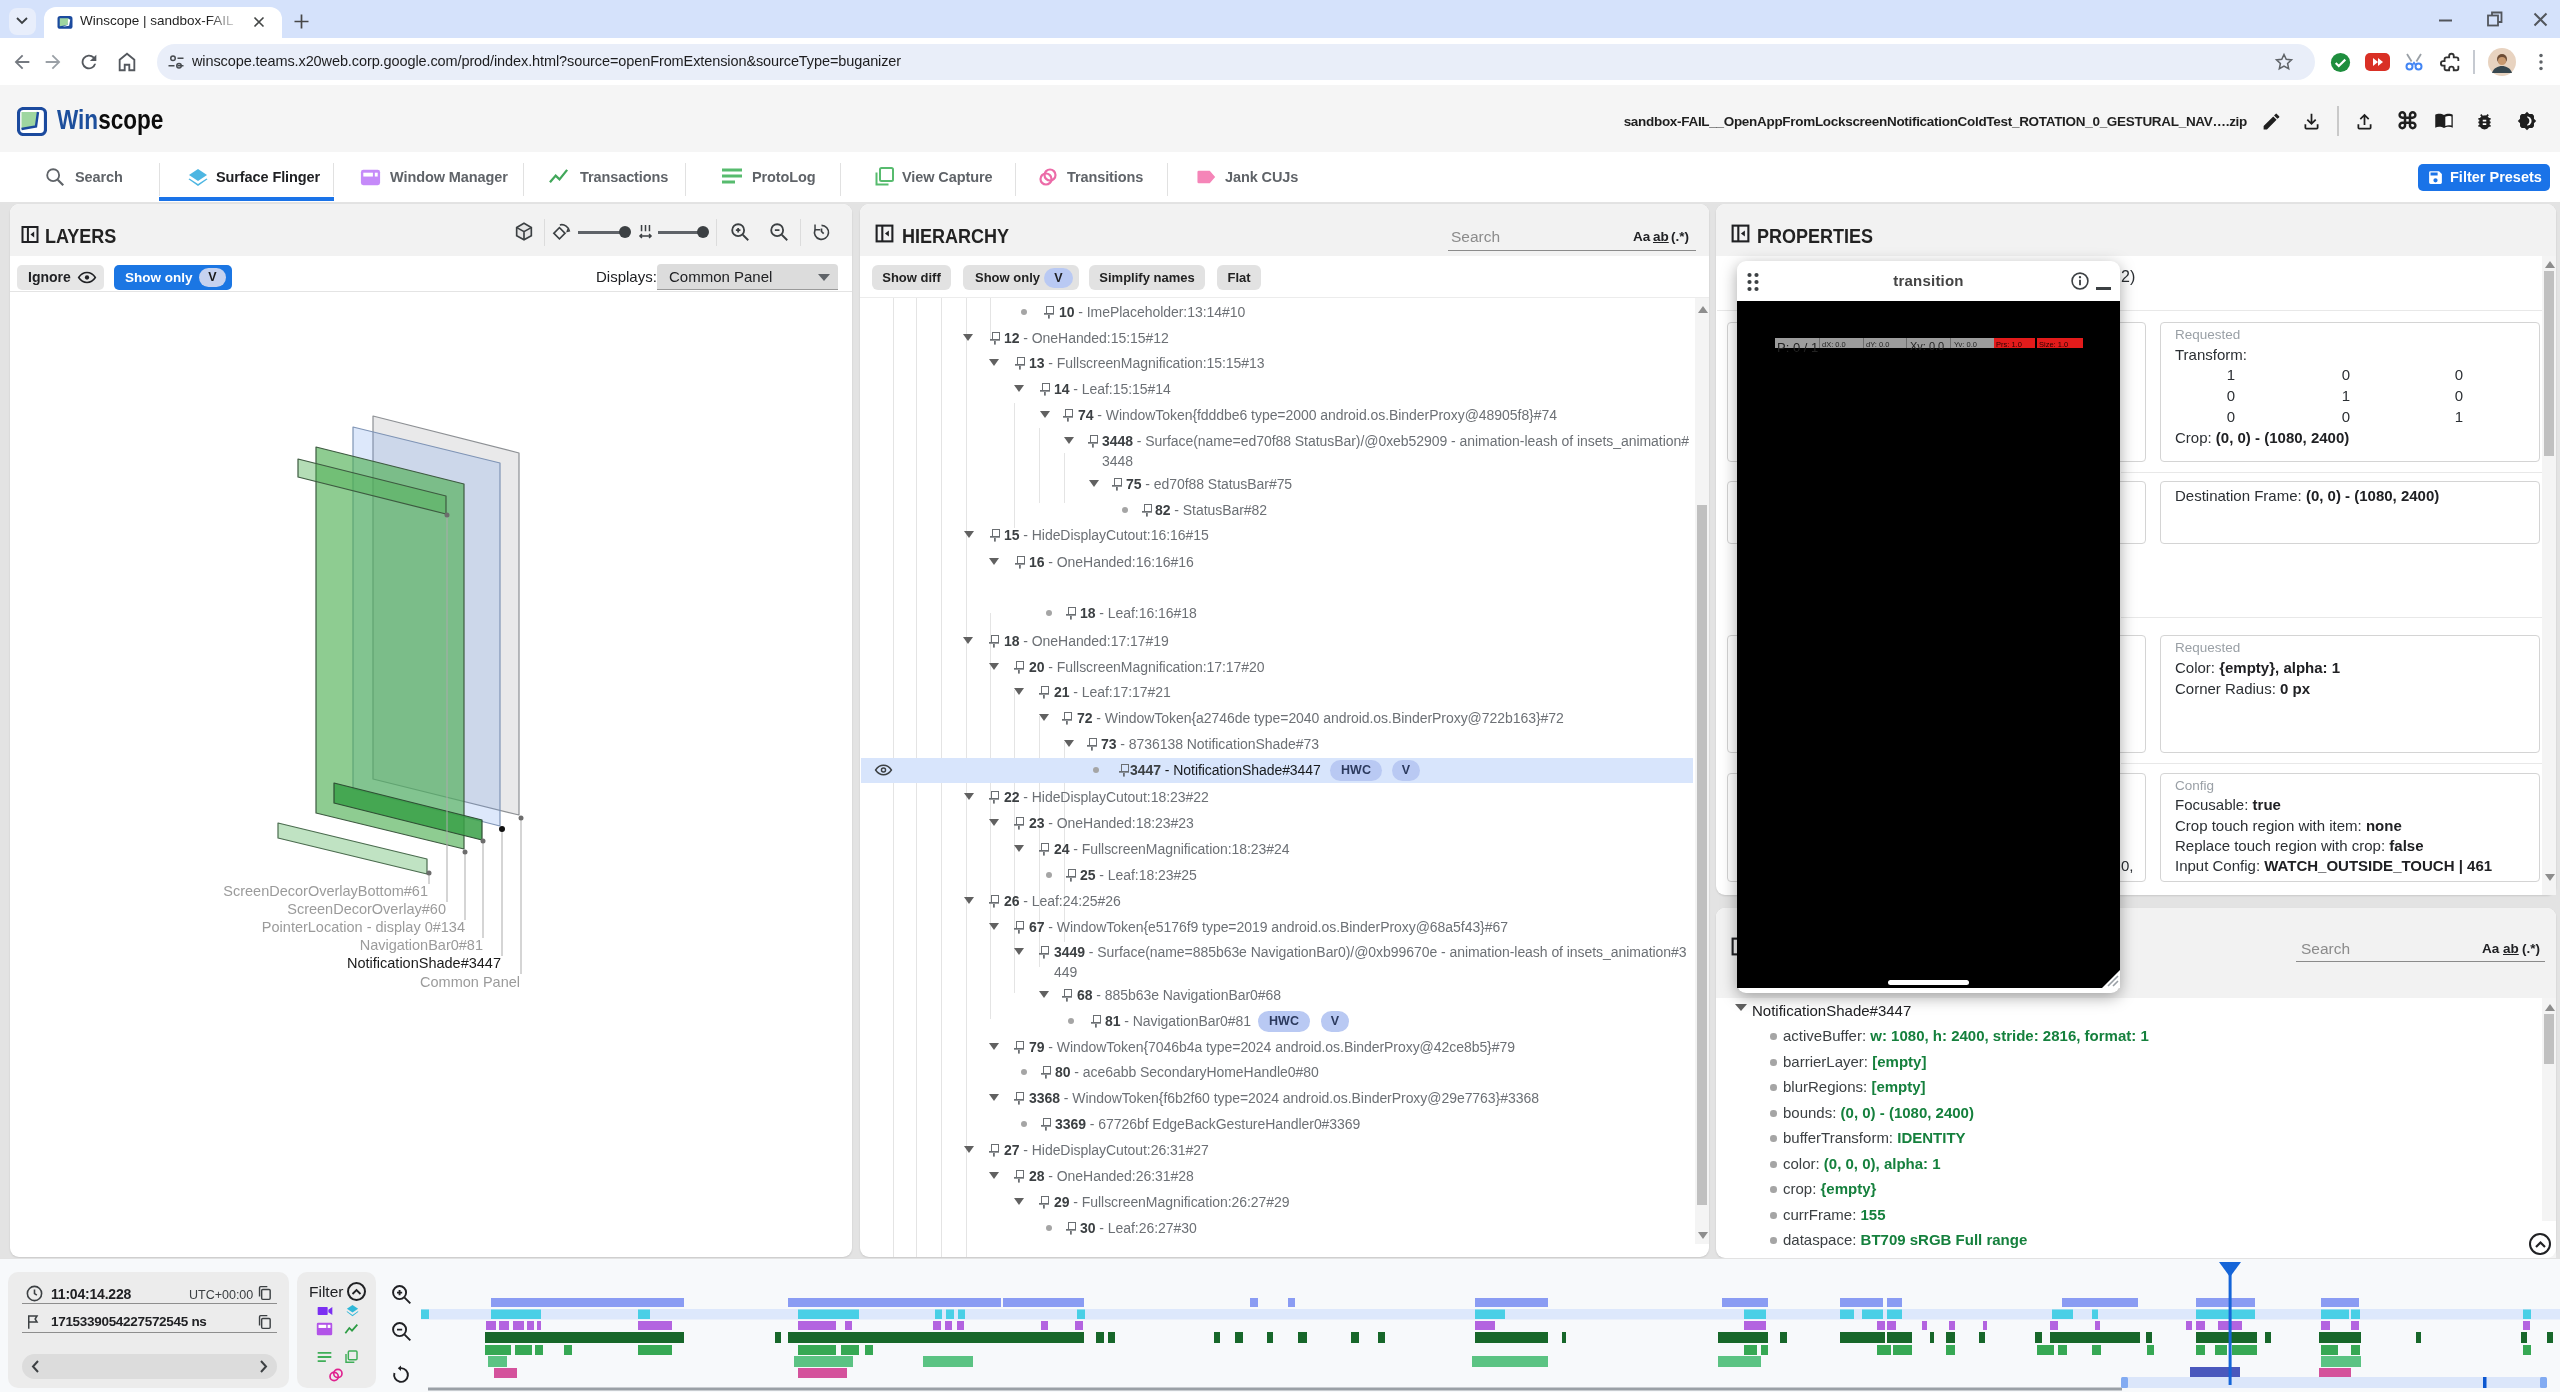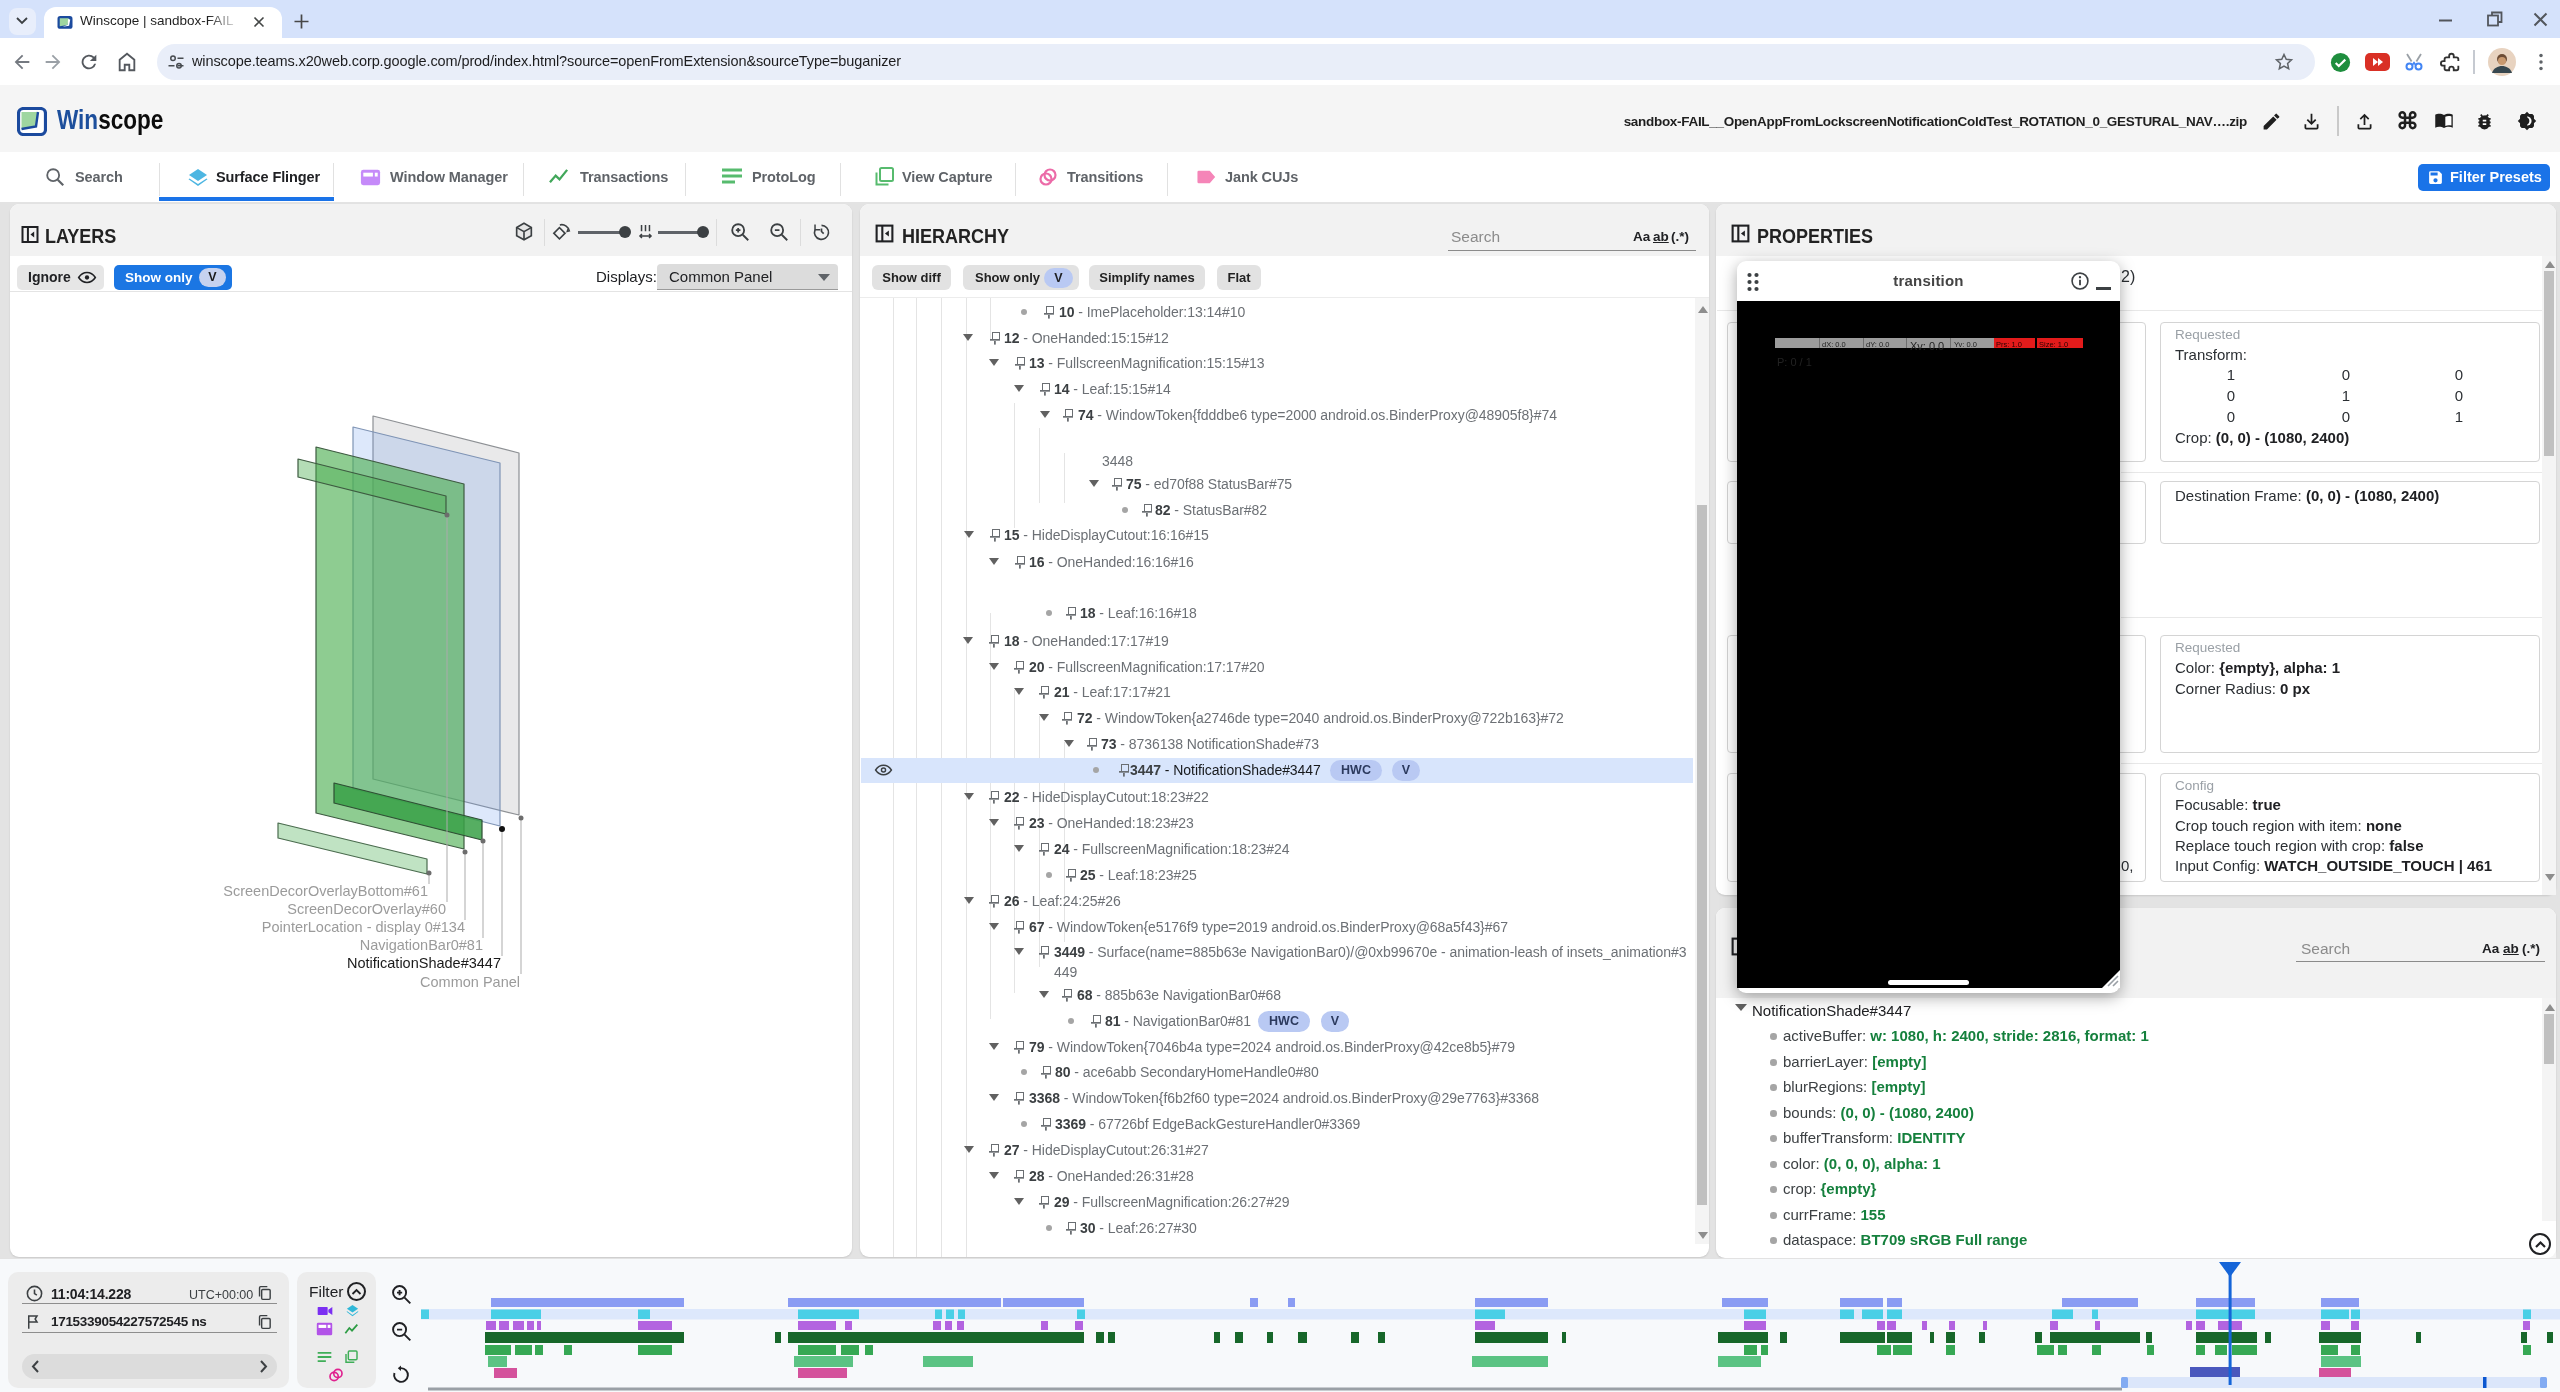--- a/index.html
+++ b/index.html
@@ -391,20 +391,25 @@
       <div class="tr" style="top:78px">
           <span class="tri" style="left:154px"></span>
           <span class="pin" style="left:180px"></span>
           <span class="tx" style="left:194px"><b>14</b> - Leaf:15:15#14</span>
         </div>
       <div class="tr" style="top:104px">
           <span class="tri" style="left:180px"></span>
           <span class="pin" style="left:203px"></span>
           <span class="tx" style="left:218px"><b>74</b> - WindowToken{fdddbe6 type=2000 android.os.BinderProxy@48905f8}#74</span>
         </div>
+      <div class="tr" style="top:130px">
+          <span class="tri" style="left:204px"></span>
+          <span class="pin" style="left:228px"></span>
+          <span class="tx" style="left:242px"><b>3448</b> - Surface(name=ed70f88 StatusBar)/@0xeb52909 - animation-leash of insets_animation#</span>
+        </div>
       <div class="tr" style="top:150px">
           <span class="tx" style="left:242px">3448</span>
         </div>
       <div class="tr" style="top:173px">
           <span class="tri" style="left:229px"></span>
           <span class="pin" style="left:252px"></span>
           <span class="tx" style="left:266px"><b>75</b> - ed70f88 StatusBar#75</span>
         </div>
       <div class="tr" style="top:199px">
           <span class="dot" style="left:262px"></span>
@@ -669,21 +674,21 @@
   <div class="abs" style="left:2096px;top:287px;width:15px;height:2.6px;background:#3c4043"></div>
   <div class="abs" style="left:1737px;top:301px;width:383px;height:687px;background:#000"></div>
 
   <div class="abs" style="left:1775px;top:338px;width:219px;height:10px;background:#9c9c9c"></div>
   <div class="abs" style="left:1818.8px;top:338px;width:1px;height:10px;background:#6e6e6e"></div>
   <div class="abs" style="left:1862.6px;top:338px;width:1px;height:10px;background:#6e6e6e"></div>
   <div class="abs" style="left:1906.4px;top:338px;width:1px;height:10px;background:#6e6e6e"></div>
   <div class="abs" style="left:1950.2px;top:338px;width:1px;height:10px;background:#6e6e6e"></div>
   <div class="abs" style="left:1994px;top:338px;width:41px;height:10px;background:#e31b1b"></div>
   <div class="abs" style="left:2037px;top:338px;width:46px;height:10px;background:#e31b1b"></div>
-  <div class="abs" style="left:1777px;top:356px;font-size:11px;color:#222">P: 0 / 1</div>
+  <div class="abs" style="left:1777px;top:340px;font-size:13px;color:#222">P: 0 / 1</div>
   <div class="abs" style="left:1822px;top:340px;font-size:7.5px;color:#222">dX: 0.0</div>
   <div class="abs" style="left:1866px;top:340px;font-size:7.5px;color:#222">dY: 0.0</div>
   <div class="abs" style="left:1910px;top:340px;font-size:11px;color:#222">Xv: 0.0</div>
   <div class="abs" style="left:1954px;top:340px;font-size:7.5px;color:#222">Yv: 0.0</div>
   <div class="abs" style="left:1996px;top:340px;font-size:7.5px;color:#2a0000">Prs: 1.0</div>
   <div class="abs" style="left:2039px;top:340px;font-size:7.5px;color:#2a0000">Size: 1.0</div>
 
   <div class="abs" style="left:1888px;top:980px;width:81px;height:5px;border-radius:3px;background:#fff"></div>
 
   <svg class="abs" style="left:2102px;top:970px" width="18" height="18" viewBox="0 0 18 18">

